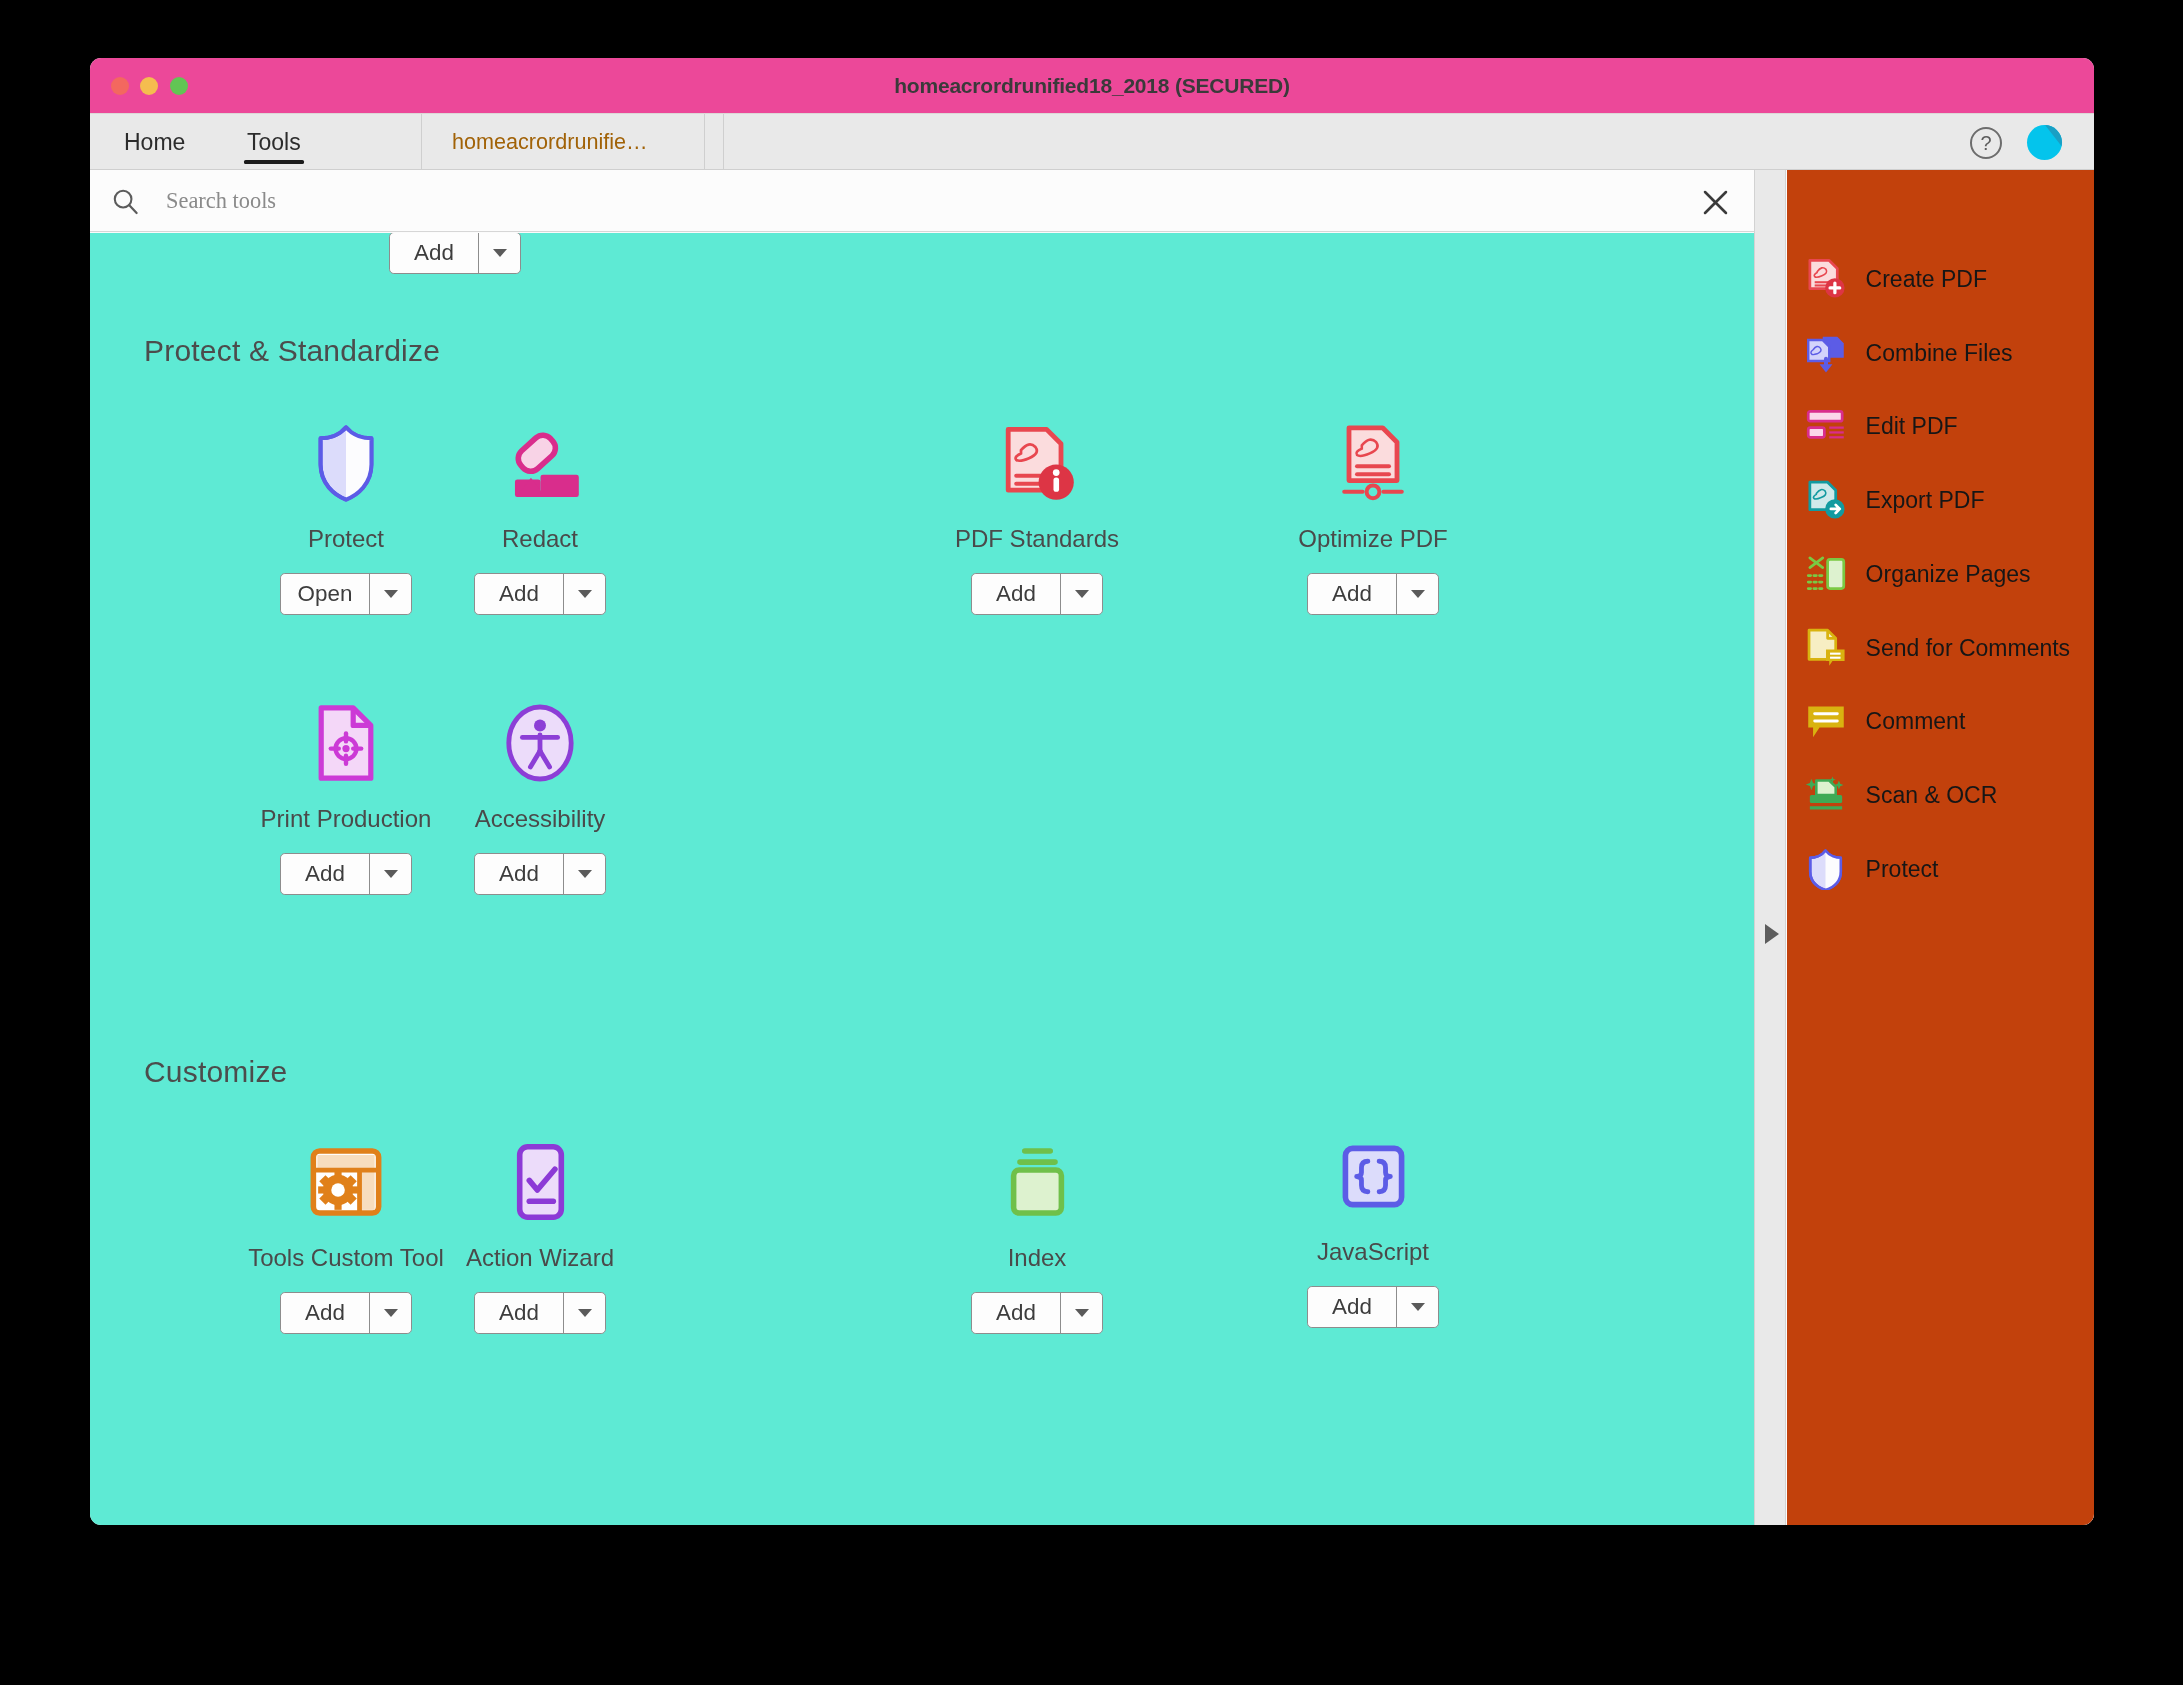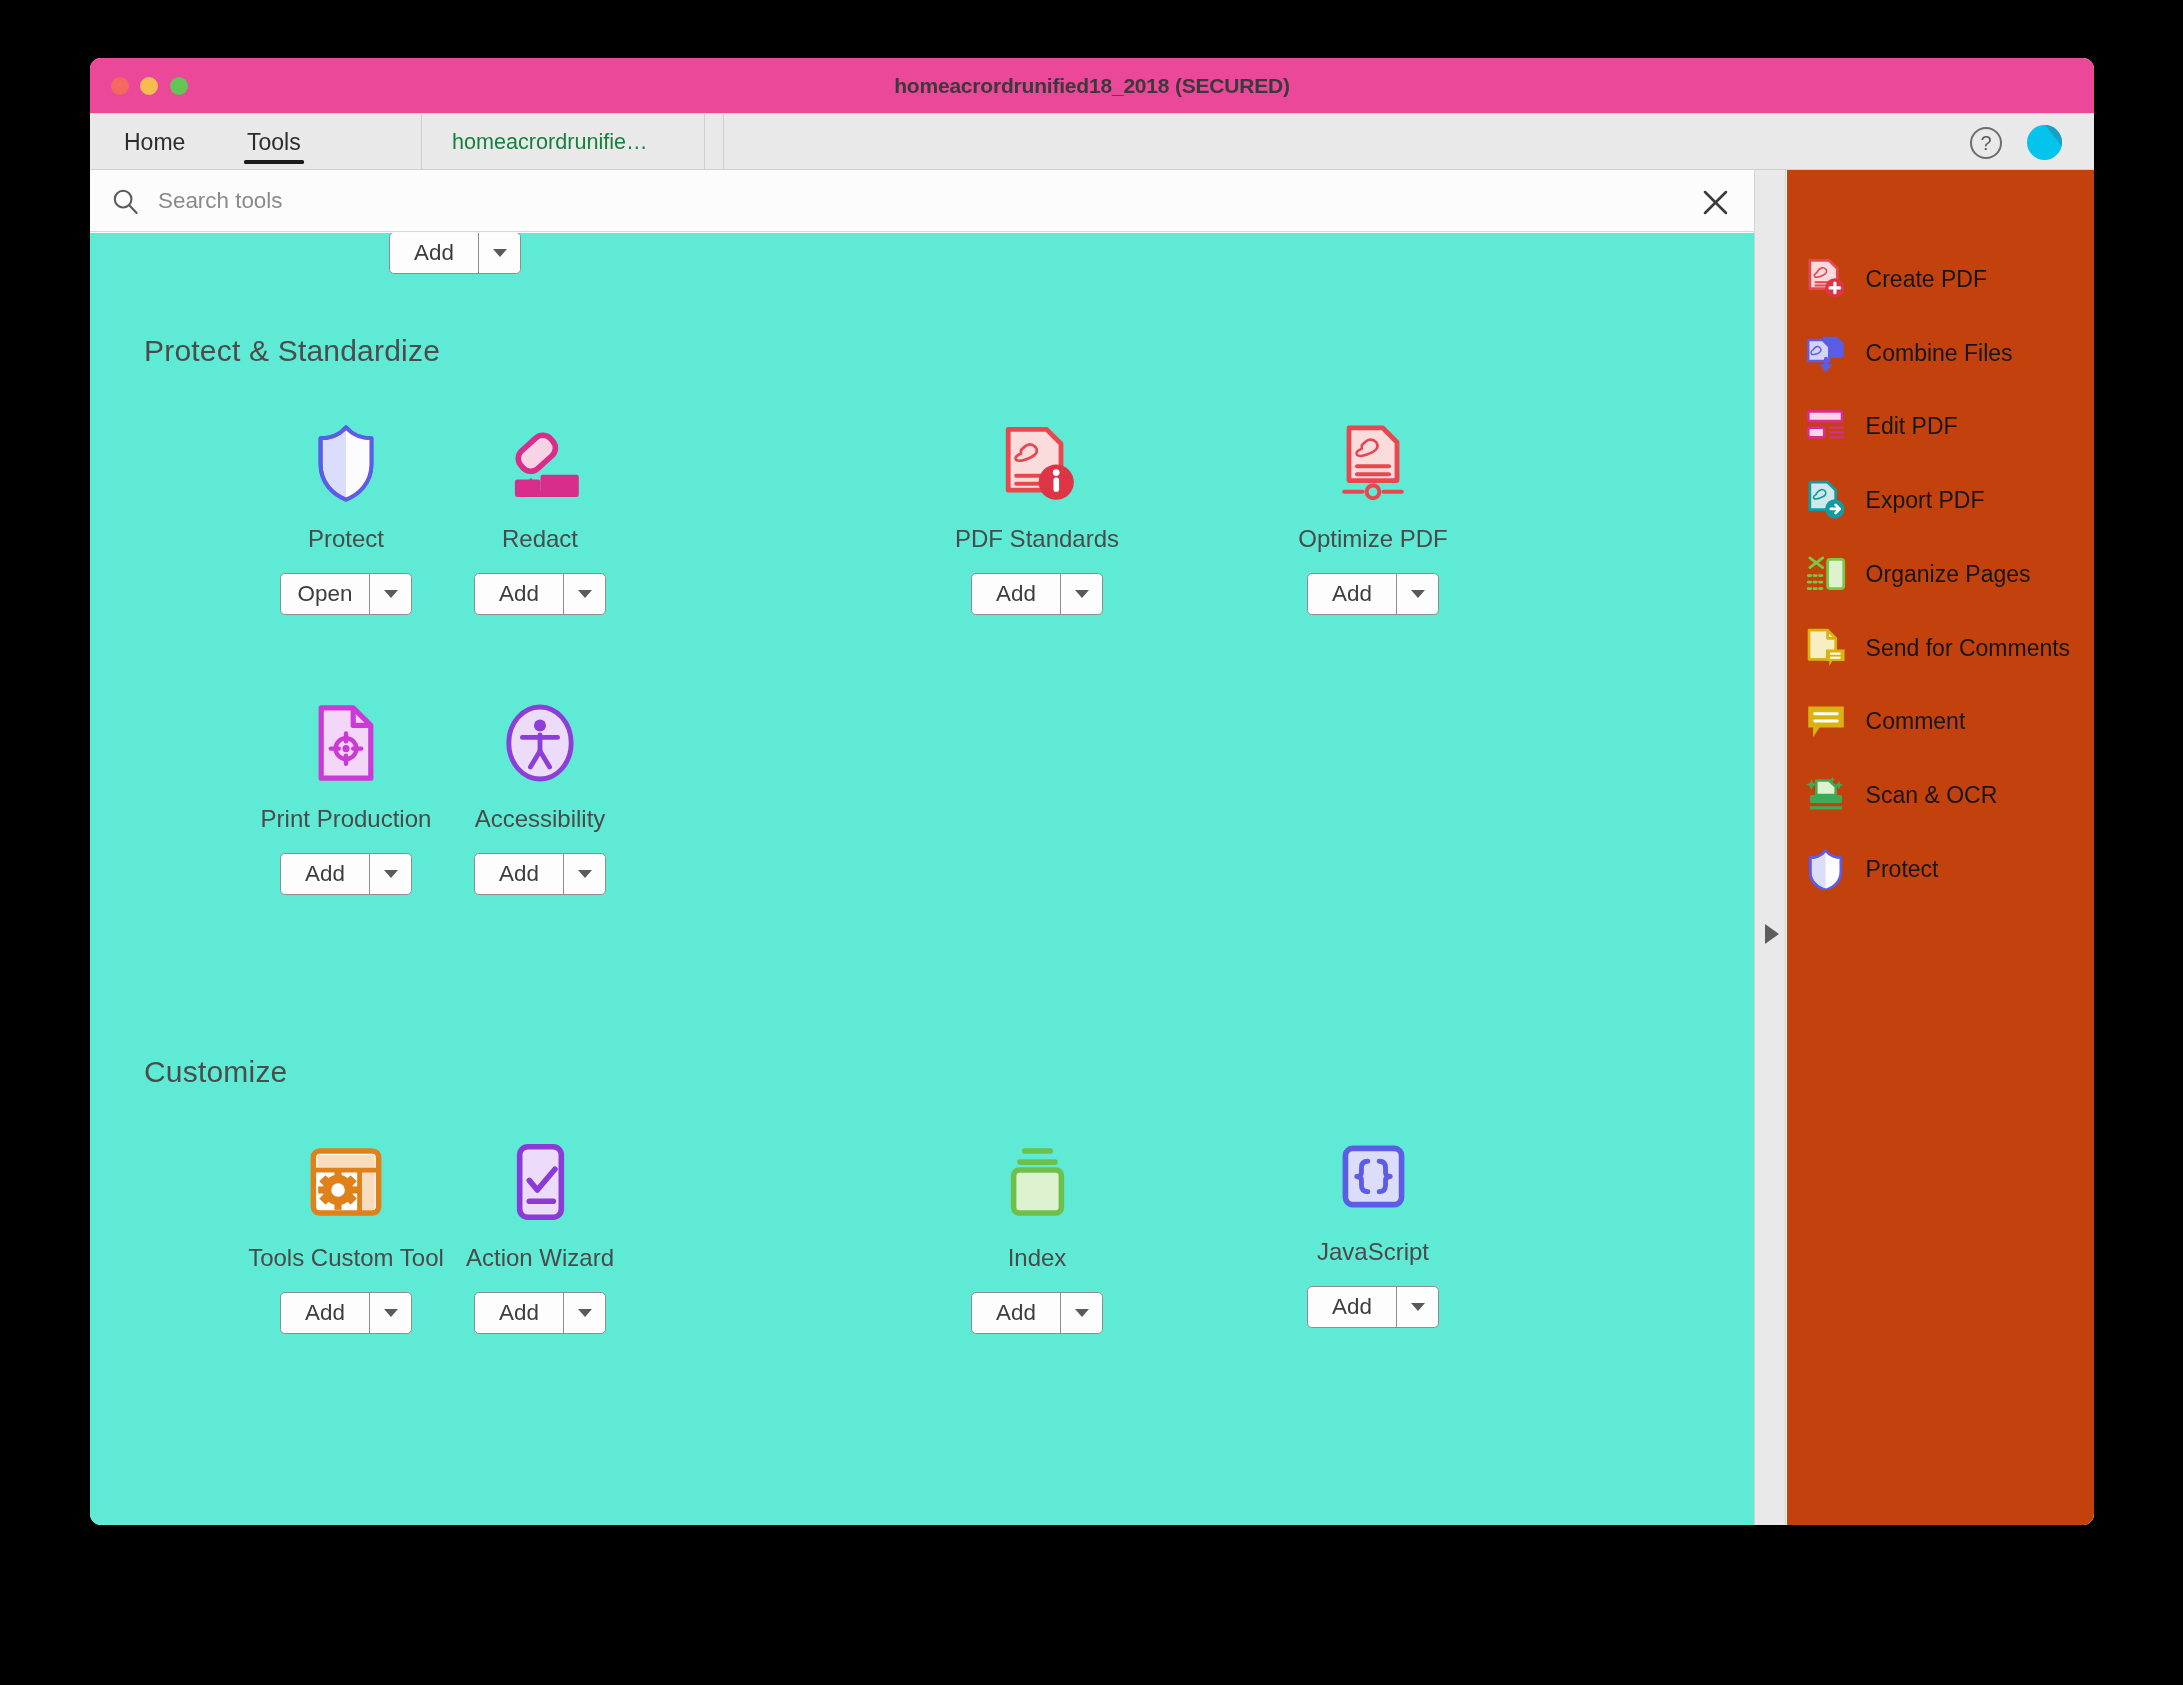--- a/index.html
+++ b/index.html
@@ -55,21 +55,21 @@
   #tab-home  { left: 13px; }
   #tab-tools { left: 136px; }
   #tab-tools .underline {
     position: absolute; left: 17.6px; right: 17.6px; bottom: 5.6px;
     height: 4px; background: #1b1b1b; border-radius: 1.6px;
   }
   #tab-doc {
     left: 331px; width: 284px;
     justify-content: flex-start; padding-left: 30px;
     border-left: 0.8px solid #cfcfcf; border-right: 0.8px solid #cfcfcf;
-    font-size: 21.6px; color: #15803d;
+    font-size: 21.6px; color: #a16207;
     white-space: nowrap; overflow: hidden;
   }
   #tab-spacer {
     position: absolute; left: 615px; top: 0; width: 19px; height: 56px;
     border-right: 0.8px solid #cfcfcf;
   }
   #help-btn {
     position: absolute; right: 92px; top: 13px;
     width: 32px; height: 32px; border-radius: 50%;
     border: 2px solid #6d6d6d;
@@ -93,24 +93,24 @@
     position: absolute; left: 0; top: 112px;
     width: 1664px; height: 62px;
     background: #fcfcfc;
     border-bottom: 0.8px solid #d6d6d6;
   }
   #search-icon {
     position: absolute; left: 22.4px; top: 17.6px;
     width: 27px; height: 27px;
   }
   #search-input {
-    position: absolute; left: 68px; top: 0;
+    position: absolute; left: 76px; top: 0;
     width: 1442px; height: 62px;
     border: none; outline: none; background: transparent;
-    font-family: Liberation Sans, sans-serif;
+    font-family: Liberation Serif, serif;
     font-size: 22.4px; color: #4d4d4d;
   }
   #search-input::placeholder { color: #8a8a8a; }
   #search-clear {
     position: absolute; right: 24px; top: 17.6px;
     width: 29px; height: 29px;
   }
 
   
   #content {

